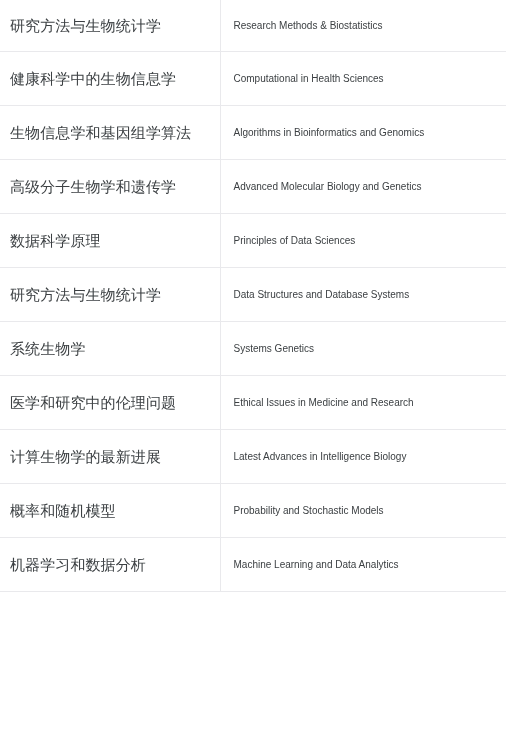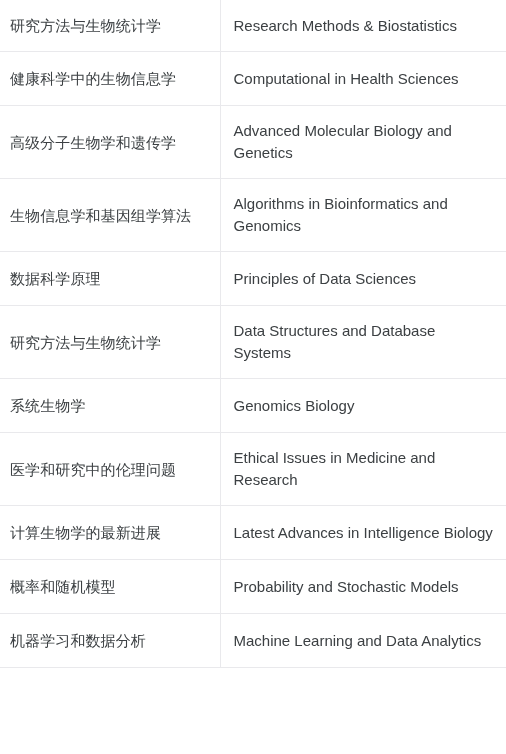--- a/index.html
+++ b/index.html
@@ -40,21 +40,21 @@
     padding-right: 10px;
     border-right: 1px solid #e9e9ec;
     font-size: 15px;
     line-height: 25px;
     letter-spacing: 0.1px;
   }
 
   td.cell-en {
     padding-left: 13px;
     padding-right: 10px;
-    font-size: 15px;
+    font-size: 10px;
     line-height: 22px;
   }
 
   
   .course-table tr:first-child td { padding-top: 13px; padding-bottom: 13px; }
 </style>
 </head>
 <body>
 
 <table class="course-table">
@@ -65,38 +65,38 @@
   <tbody>
       <tr>
         <td class="cell-zh">研究方法与生物统计学</td>
         <td class="cell-en">Research Methods &amp; Biostatistics</td>
       </tr>
       <tr>
         <td class="cell-zh">健康科学中的生物信息学</td>
         <td class="cell-en">Computational in Health Sciences</td>
       </tr>
       <tr>
+        <td class="cell-zh">生物信息学和基因组学算法</td>
+        <td class="cell-en">Algorithms in Bioinformatics and Genomics</td>
+      </tr>
+      <tr>
         <td class="cell-zh">高级分子生物学和遗传学</td>
         <td class="cell-en">Advanced Molecular Biology and Genetics</td>
-      </tr>
-      <tr>
-        <td class="cell-zh">生物信息学和基因组学算法</td>
-        <td class="cell-en">Algorithms in Bioinformatics and Genomics</td>
       </tr>
       <tr>
         <td class="cell-zh">数据科学原理</td>
         <td class="cell-en">Principles of Data Sciences</td>
       </tr>
       <tr>
         <td class="cell-zh">研究方法与生物统计学</td>
         <td class="cell-en">Data Structures and Database Systems</td>
       </tr>
       <tr>
         <td class="cell-zh">系统生物学</td>
-        <td class="cell-en">Genomics Biology</td>
+        <td class="cell-en">Systems Genetics</td>
       </tr>
       <tr>
         <td class="cell-zh">医学和研究中的伦理问题</td>
         <td class="cell-en">Ethical Issues in Medicine and Research</td>
       </tr>
       <tr>
         <td class="cell-zh">计算生物学的最新进展</td>
         <td class="cell-en">Latest Advances in Intelligence Biology</td>
       </tr>
       <tr>

